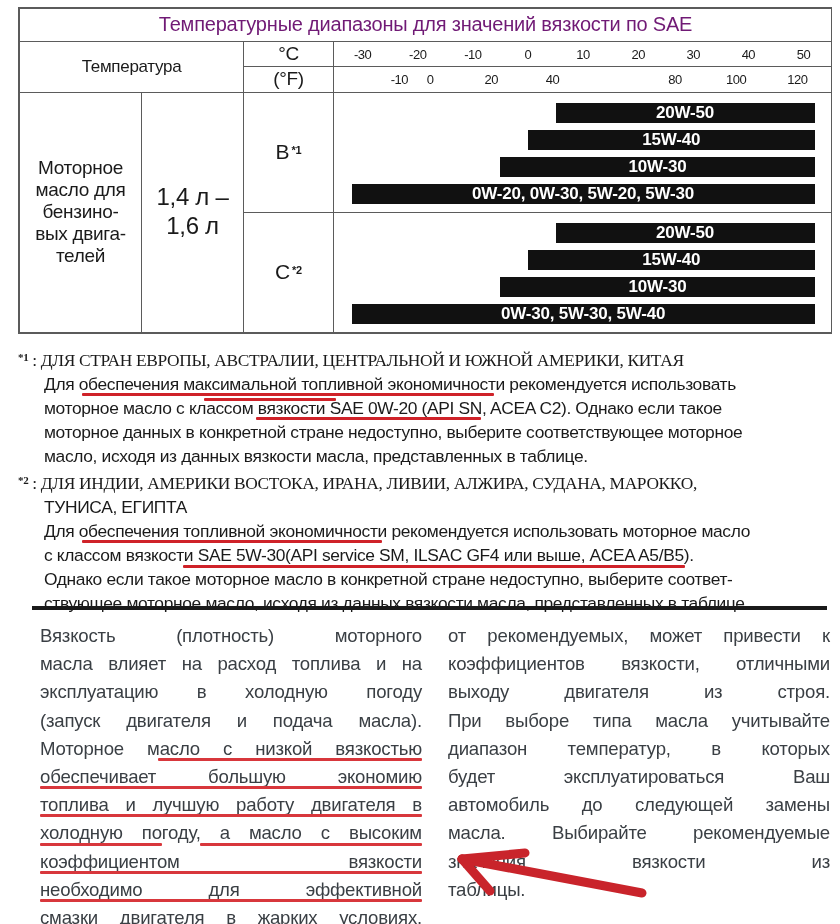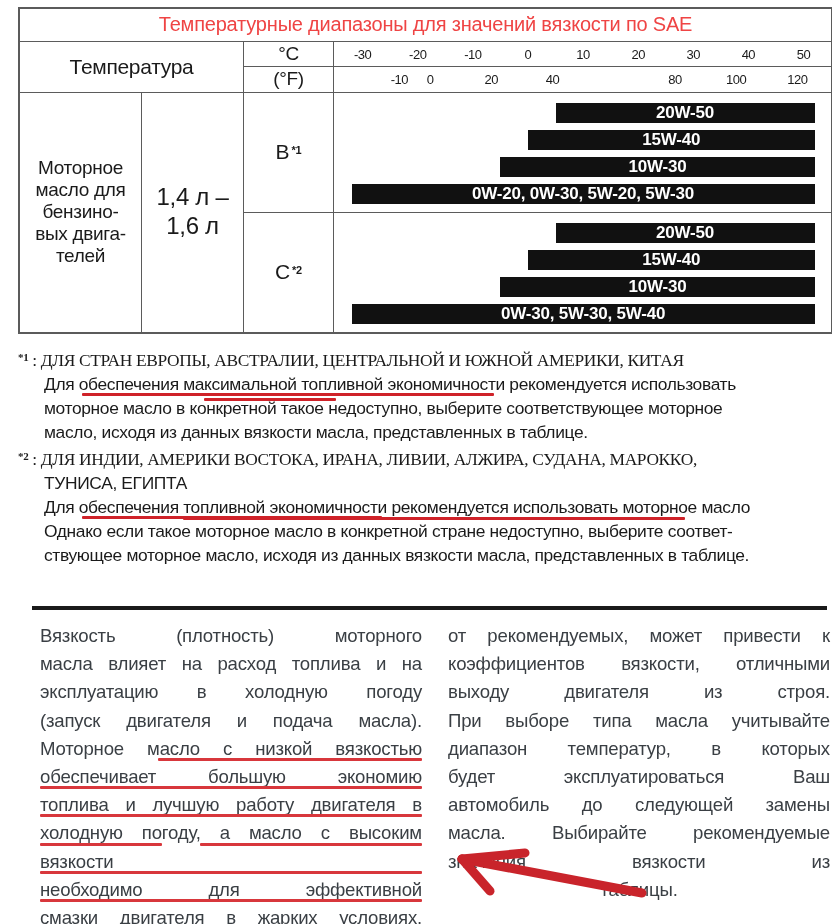--- a/index.html
+++ b/index.html
@@ -38,24 +38,24 @@
     padding: 0;
     text-align: center;
     vertical-align: middle;
     font-weight: normal;
   }
   .title-cell {
     font-size: 20px;
     font-weight: bold;
     letter-spacing: -0.2px;
     height: 31px;
-    color: #ef4444;
+    color: #701a75;
   }
   .temp-label {
-    font-size: 21px;
+    font-size: 17px;
     letter-spacing: -0.3px;
   }
   .unit-cell {
     font-size: 19px;
     height: 24px;
     letter-spacing: -0.3px;
   }
   .scale-cell {
     padding: 0;
     position: relative;
@@ -176,21 +176,20 @@
     font-size: 18.6px;
     line-height: 28.2px;
     letter-spacing: -0.2px;
     color: #3a3f44;
   }
   .jline {
     display: flex;
     justify-content: space-between;
     white-space: nowrap;
     position: relative;
-    text-align: center;
   }
   .jline.last { display: block; }
   .uline2 {
     position: absolute;
     height: 3px;
     background: #d8373c;
     border-radius: 1px;
   }
 
   
@@ -317,42 +316,44 @@
     <div class="note-head">
       <span class="mark">*1</span><span> : </span><span>ДЛЯ СТРАН ЕВРОПЫ, АВСТРАЛИИ, ЦЕНТРАЛЬНОЙ И ЮЖНОЙ АМЕРИКИ, КИТАЯ</span>
     </div>
     <div class="note-body">
       <div class="nline">
         <span>Для обеспечения максимальной топливной экономичности рекомендуется использовать</span>
         <span class="uline" style="left:38px;width:412px;bottom:0px;"></span>
         <span class="uline" style="left:160px;width:132px;bottom:-5px;"></span>
       </div>
       <div class="nline">
+        <span>моторное масло с классом вязкости SAE 0W-20 (API SN, ACEA C2). Однако если такое</span>
         <span class="uline" style="left:212px;width:225px;bottom:0px;"></span>
       </div>
       <div class="nline">
-        <span>моторное масло в конкретной такое недоступно, выберите соответствующее моторное</span>
+        <span>моторное данных в конкретной стране недоступно, выберите соответствующее моторное</span>
       </div>
       <div class="nline">
         <span>масло, исходя из данных вязкости масла, представленных в таблице.</span>
       </div>
     </div>
   </div>
 
   <div class="note-block">
     <div class="note-head">
       <span class="mark">*2</span><span> : </span><span>ДЛЯ ИНДИИ, АМЕРИКИ ВОСТОКА, ИРАНА, ЛИВИИ, АЛЖИРА, СУДАНА, МАРОККО,</span>
     </div>
     <div class="note-body">
       <div class="nline">ТУНИСА, ЕГИПТА</div>
       <div class="nline">
         <span>Для обеспечения топливной экономичности рекомендуется использовать моторное масло</span>
         <span class="uline" style="left:38px;width:300px;bottom:0px;"></span>
       </div>
       <div class="nline">
+        <span>с классом вязкости SAE 5W-30(API service SM, ILSAC GF4 или выше, ACEA A5/B5).</span>
         <span class="uline" style="left:139px;width:502px;bottom:-1px;"></span>
       </div>
       <div class="nline">
         <span>Однако если такое моторное масло в конкретной стране недоступно, выберите соответ-</span>
       </div>
       <div class="nline">
         <span>ствующее моторное масло, исходя из данных вязкости масла, представленных в таблице.</span>
       </div>
     </div>
   </div>
@@ -416,20 +417,21 @@
         <span>холодную</span>
         <span>погоду,</span>
         <span>а</span>
         <span>масло</span>
         <span>с</span>
         <span>высоким</span>
         <span class="uline2" style="left: 0px; width: 122px; bottom: 2px;"></span>
         <span class="uline2" style="left: 160px; width: 222px; bottom: 2px;"></span>
       </div>
       <div class="jline">
+        <span>коэффициентом</span>
         <span>вязкости</span>
         <span class="uline2" style="left: 0px; width: 382px; bottom: 2px;"></span>
       </div>
       <div class="jline">
         <span>необходимо</span>
         <span>для</span>
         <span>эффективной</span>
         <span class="uline2" style="left: 0px; width: 382px; bottom: 2px;"></span>
       </div>
       <div class="jline">

